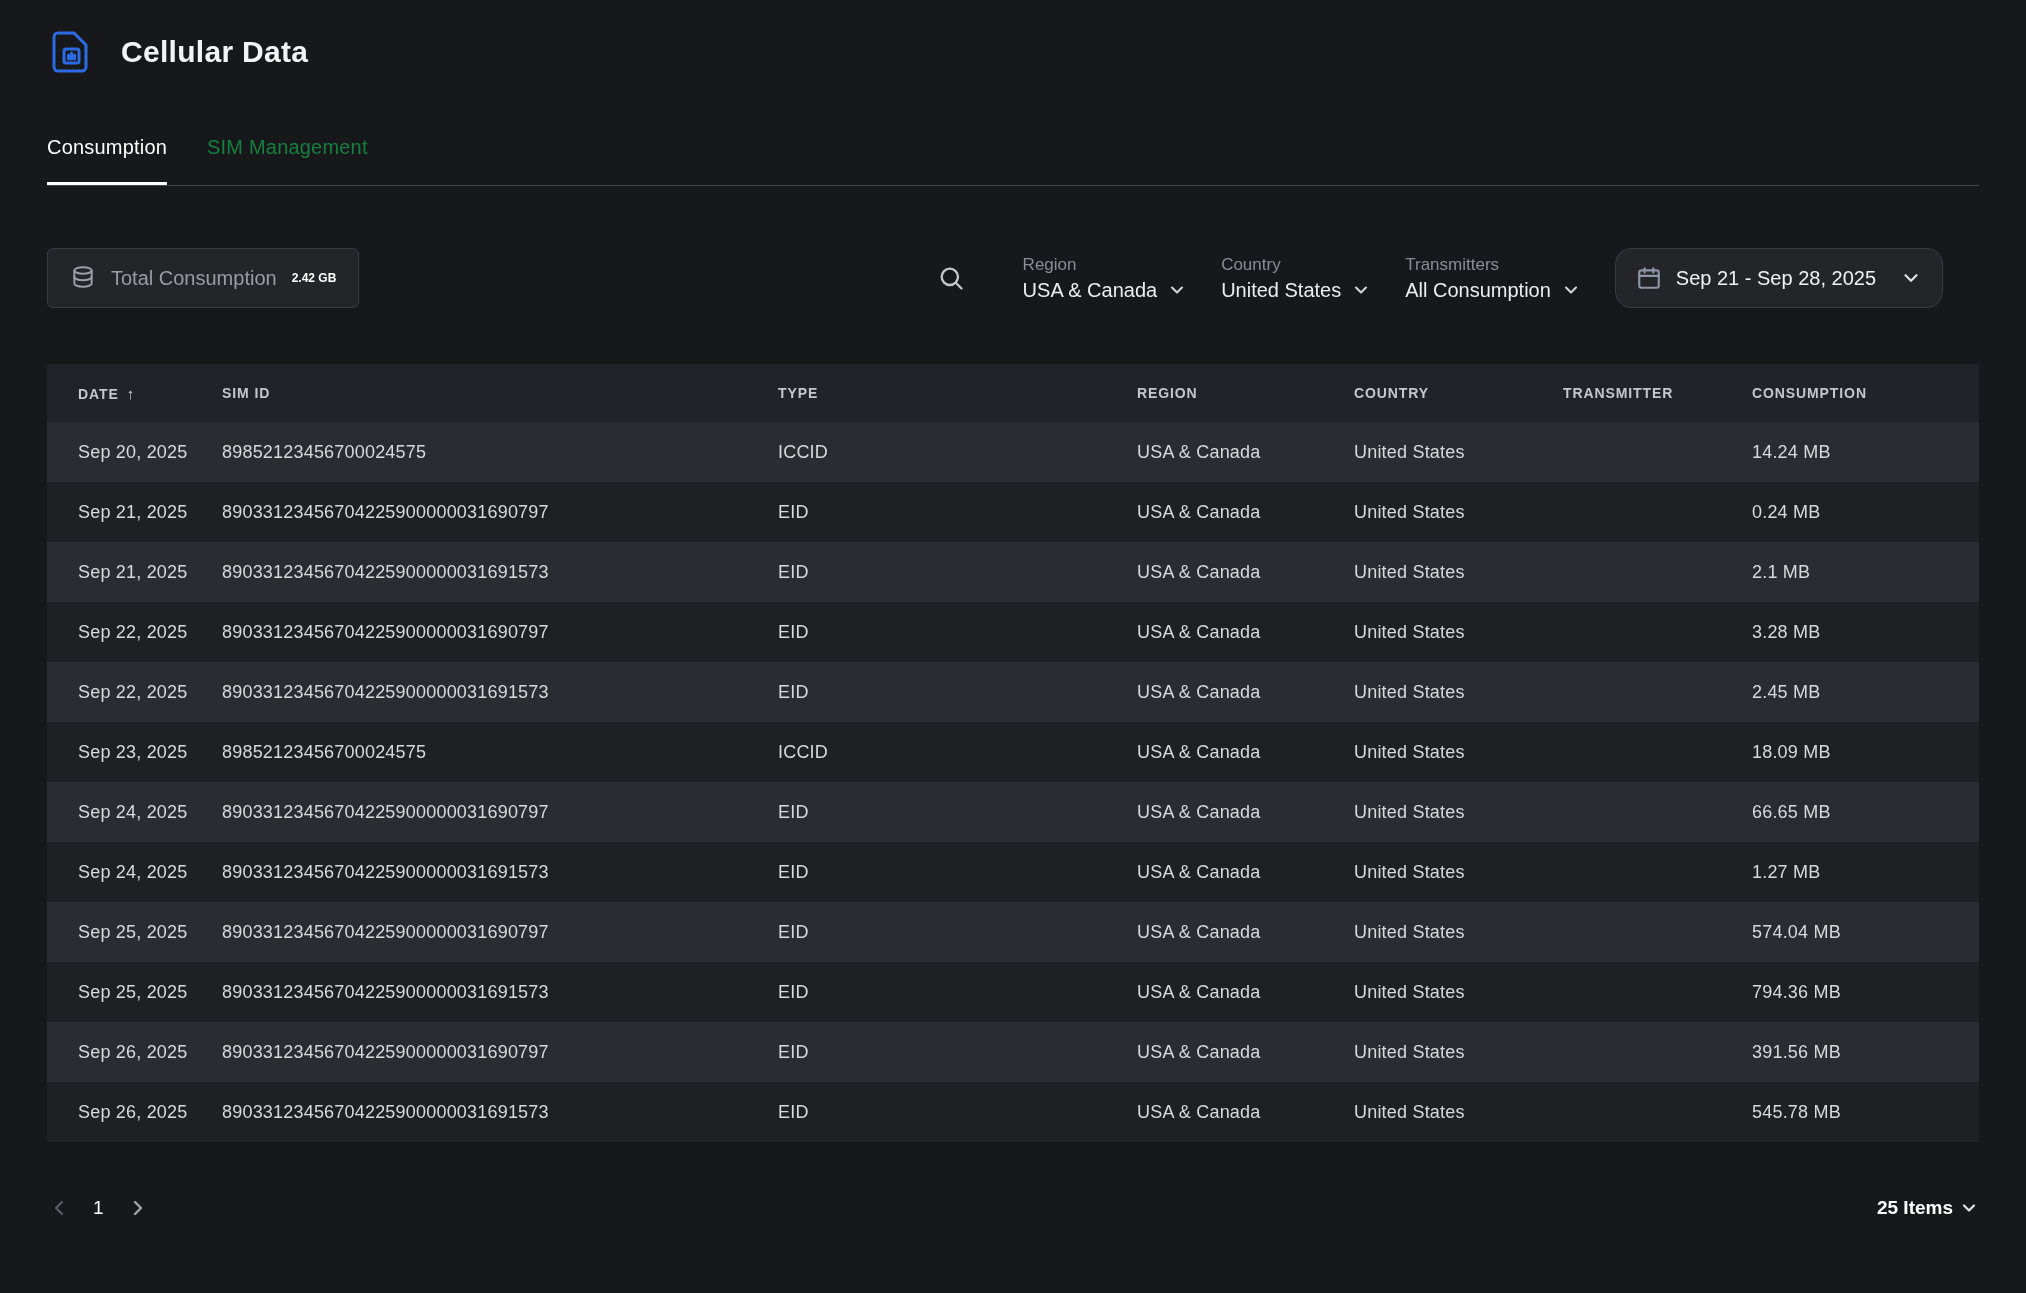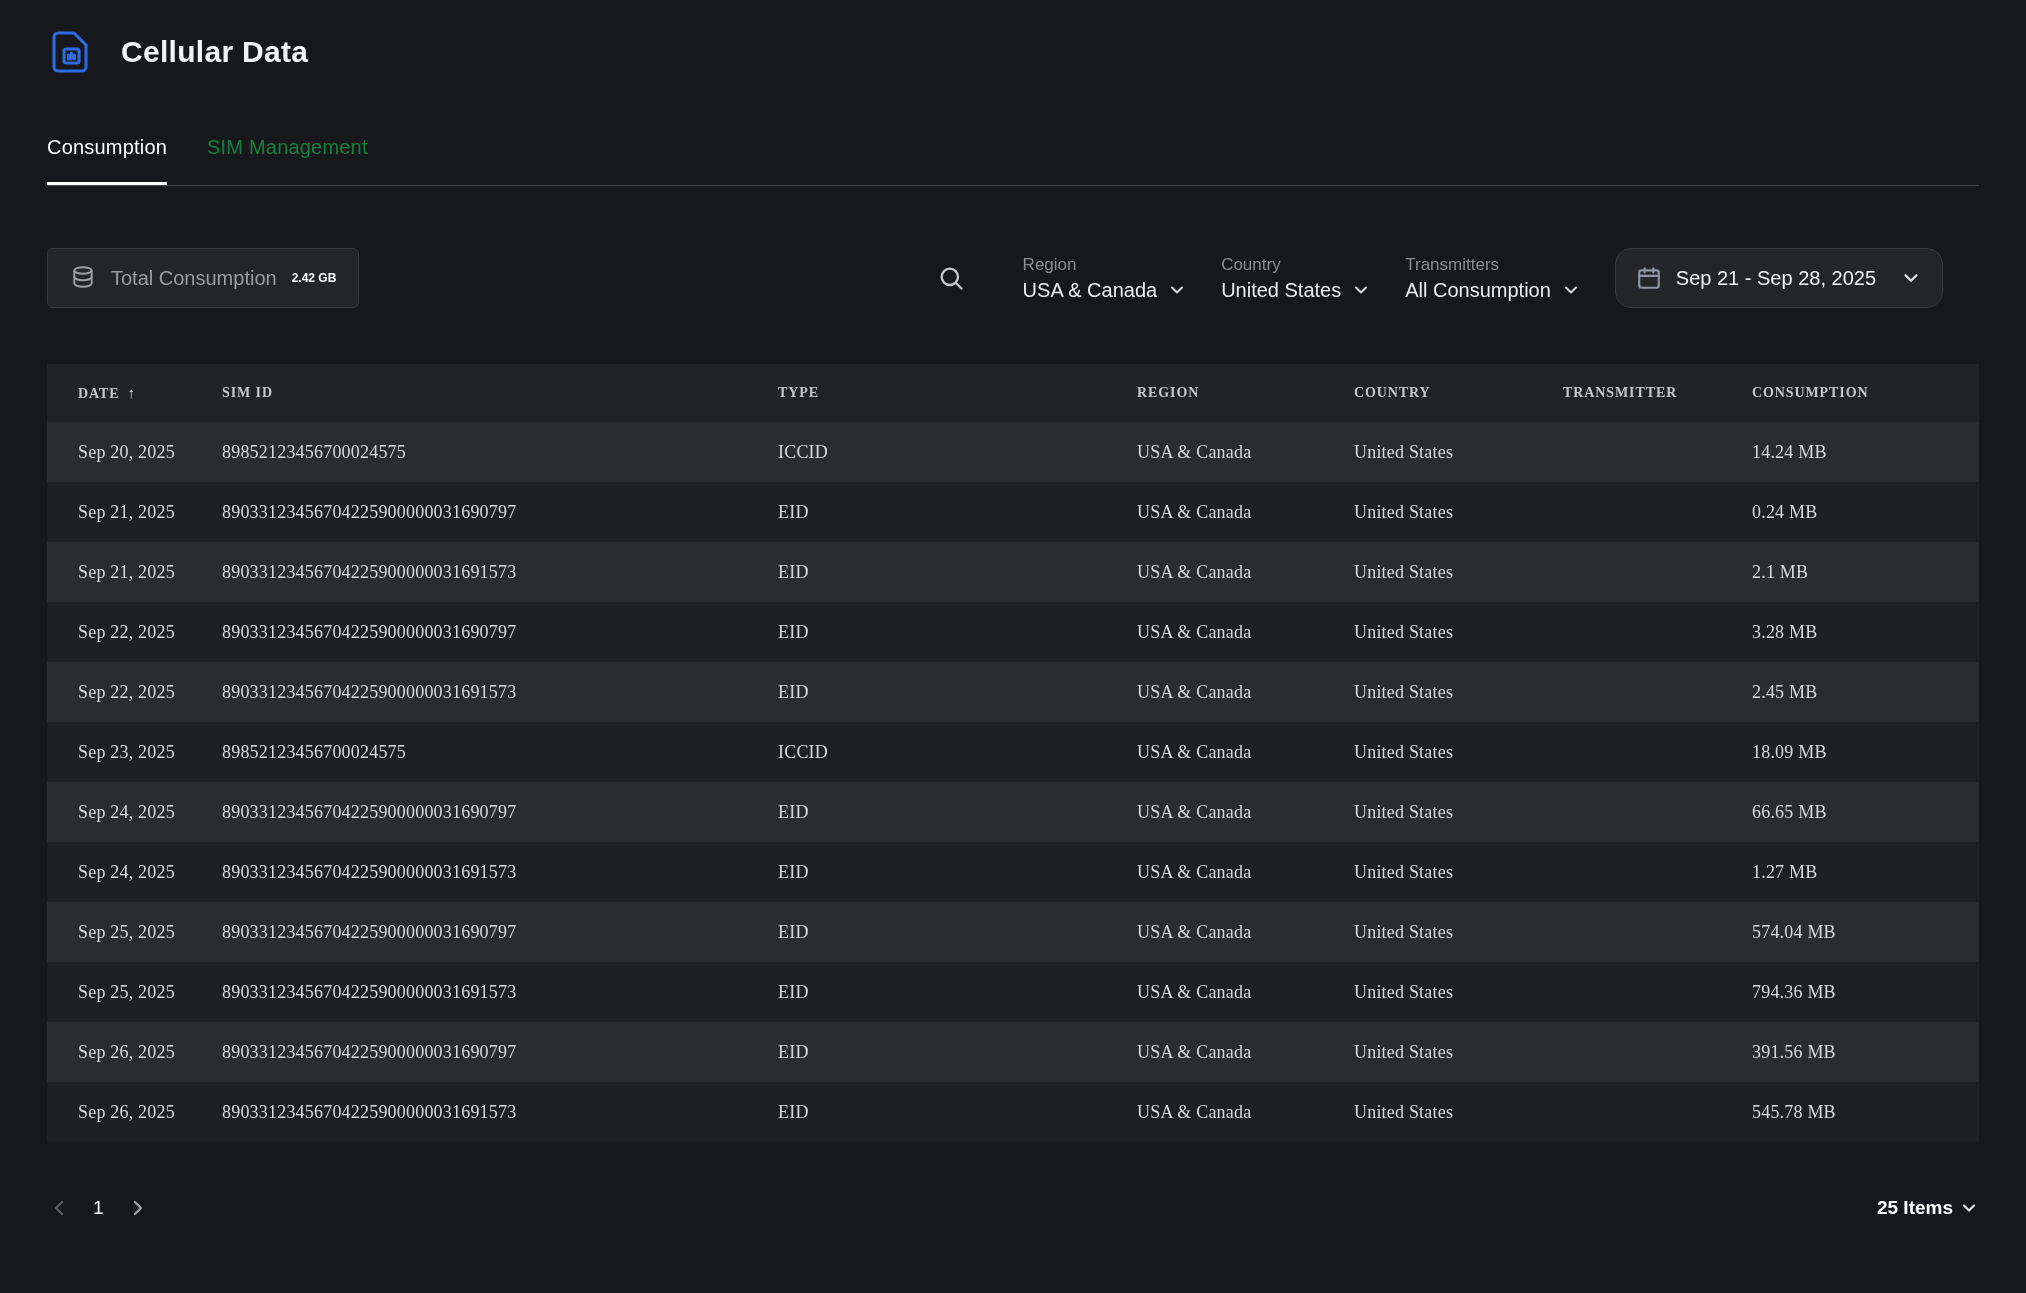--- a/index.html
+++ b/index.html
@@ -49,21 +49,21 @@
   .datepicker .date-text { font-size: 20px; color: #f0f1f2; }
   .datepicker .chev { color: #e2e3e5; display: inline-flex; margin-left: 10px; }
 
   .export-btn {
     width: 193px; height: 59px; border: none; border-radius: 5px; cursor: pointer;
     background: #2c6be4; color: #ffffff; font-family: "Liberation Sans", sans-serif;
     font-size: 18px; font-weight: 700; letter-spacing: 1.2px;
   }
 
   
-  table { width: 100%; margin-top: 56px; border-collapse: collapse; table-layout: fixed; font-family: Liberation Serif, serif; }
+  table { width: 100%; margin-top: 56px; border-collapse: collapse; table-layout: fixed; }
   thead th {
     height: 58px; background: #222328; text-align: left; vertical-align: middle;
     font-size: 14px; font-weight: 700; color: #c6c7cc; letter-spacing: 0.9px; cursor: pointer;
   }
   tbody td { height: 60px; vertical-align: middle; font-size: 18px; color: #d8d9db; letter-spacing: 0.2px; }
   th:first-child, td:first-child { padding-left: 31px; }
   tbody tr:nth-child(odd)  { background: #2b2c31; }
   tbody tr:nth-child(even) { background: #1f2024; }
   .sort-arrow { font-size: 15px; color: #d3d4d8; margin-left: 8px; font-weight: 400; }
 

